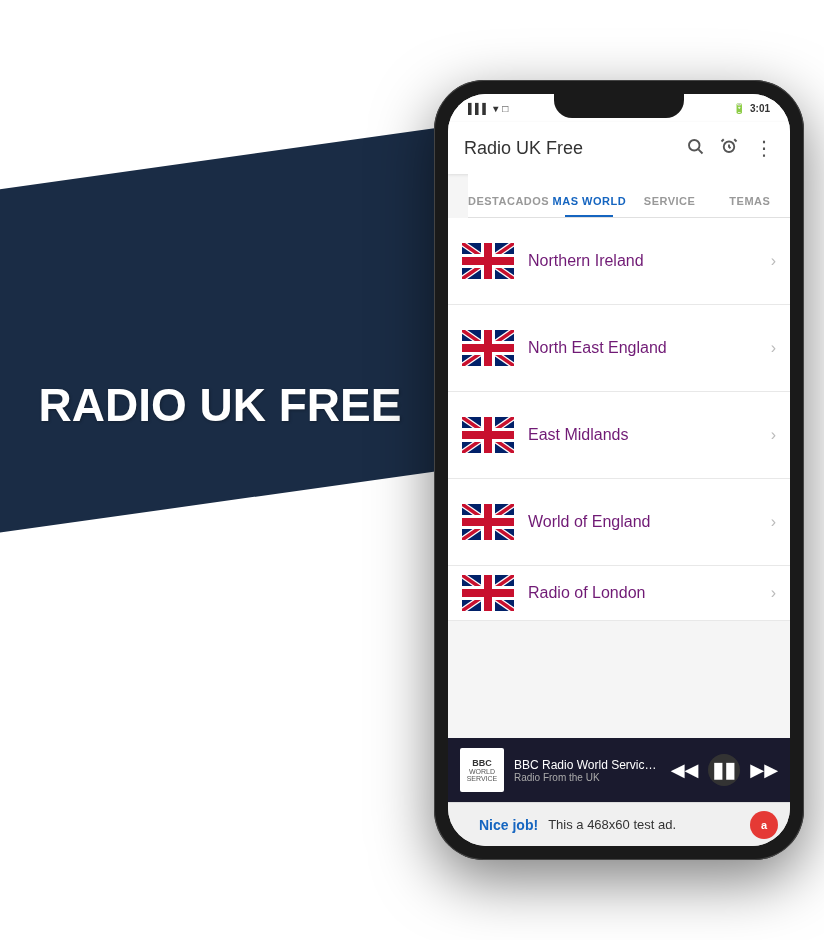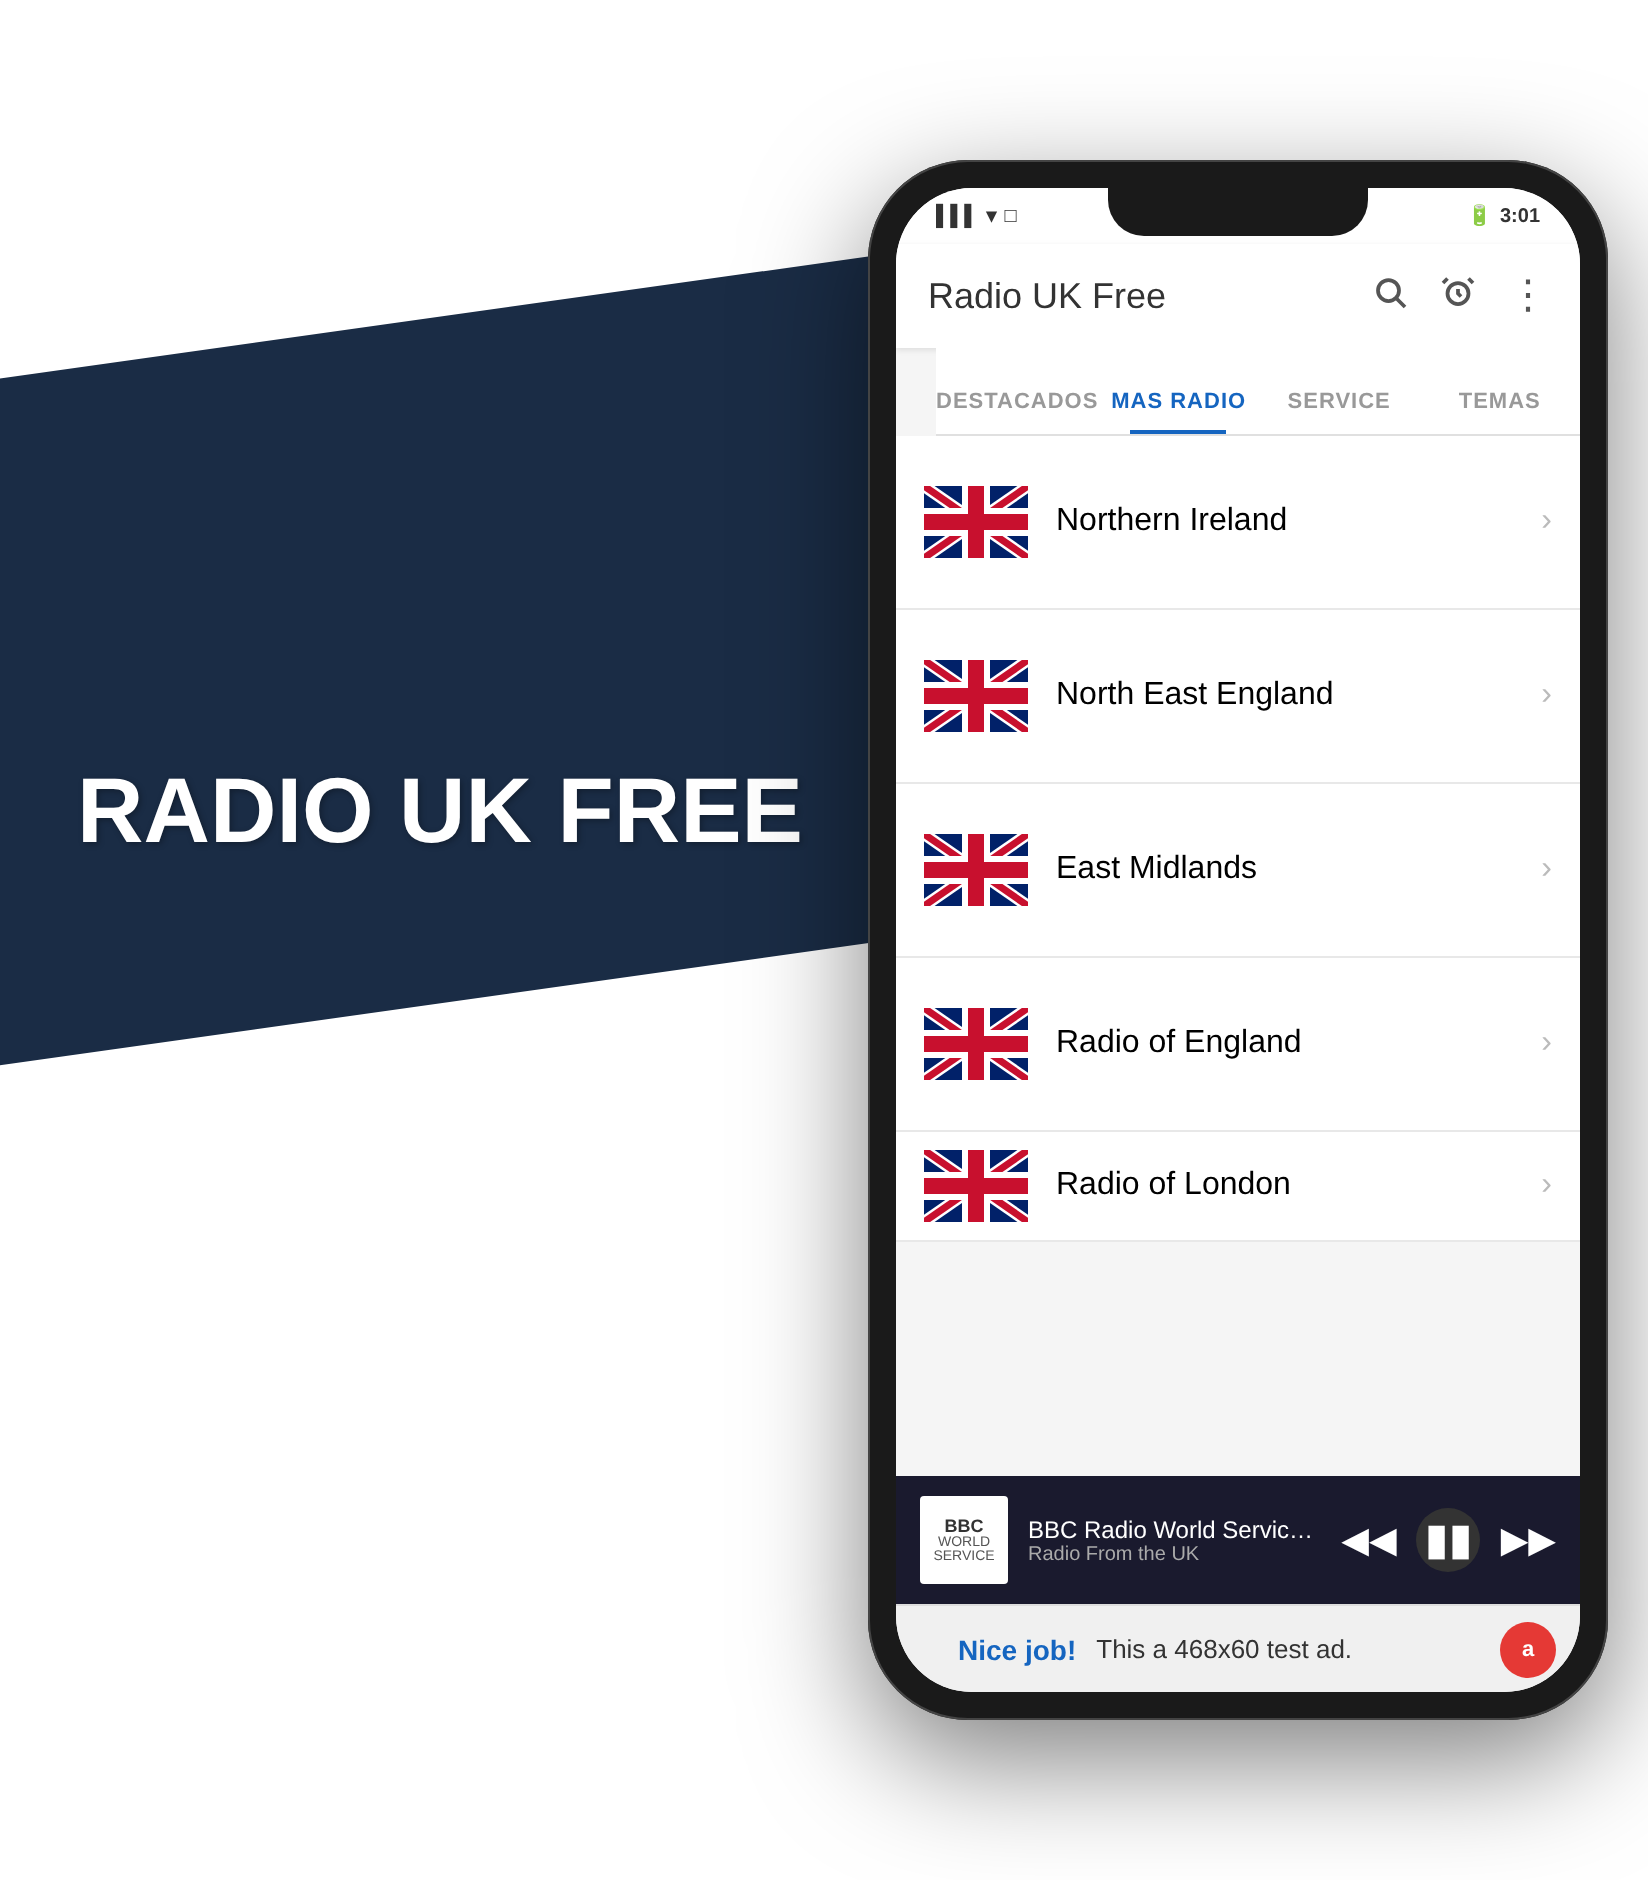--- a/index.html
+++ b/index.html
@@ -219,21 +219,21 @@
 
     
     .uk-flag {
       width: 52px;
       height: 36px;
     }
 
     .region-name {
       flex: 1;
       font-size: 16px;
-      color: #000000;
+      color: #701a75;
       font-weight: 400;
     }
 
     .chevron-right {
       color: #bbb;
       font-size: 16px;
     }
 
     
     .now-playing {
@@ -385,21 +385,21 @@
               <line x1="5" y1="3" x2="2" y2="6"></line>
               <line x1="19" y1="3" x2="22" y2="6"></line>
             </svg>
           </span>
           <span class="header-icon" style="font-size:20px;color:#555;line-height:1;">⋮</span>
         </div>
       </div>
 
       <div class="tabs-bar">
         <div class="tab-item">DESTACADOS</div>
-        <div class="tab-item active">MAS RADIO</div>
+        <div class="tab-item active">MAS WORLD</div>
         <div class="tab-item">SERVICE</div>
         <div class="tab-item">TEMAS</div>
       </div>
 
       <div class="list-container">
 
         <div class="list-item">
           <div class="flag-icon">
             <svg class="uk-flag" viewBox="0 0 52 36" xmlns="http://www.w3.org/2000/svg">
               <rect width="52" height="36" fill="#012169"></rect>
@@ -460,21 +460,21 @@
               <line x1="0" y1="0" x2="52" y2="36" stroke="white" stroke-width="6"></line>
               <line x1="52" y1="0" x2="0" y2="36" stroke="white" stroke-width="6"></line>
               <line x1="0" y1="0" x2="52" y2="36" stroke="#C8102E" stroke-width="3.5"></line>
               <line x1="52" y1="0" x2="0" y2="36" stroke="#C8102E" stroke-width="3.5"></line>
               <rect x="19" y="0" width="14" height="36" fill="white"></rect>
               <rect x="0" y="11" width="52" height="14" fill="white"></rect>
               <rect x="22" y="0" width="8" height="36" fill="#C8102E"></rect>
               <rect x="0" y="14" width="52" height="8" fill="#C8102E"></rect>
             </svg>
           </div>
-          <span class="region-name">Radio of England</span>
+          <span class="region-name">World of England</span>
           <span class="chevron-right">›</span>
         </div>
 
         <div class="list-item" style="height:55px;">
           <div class="flag-icon">
             <svg class="uk-flag" viewBox="0 0 52 36" xmlns="http://www.w3.org/2000/svg">
               <rect width="52" height="36" fill="#012169"></rect>
               <line x1="0" y1="0" x2="52" y2="36" stroke="white" stroke-width="6"></line>
               <line x1="52" y1="0" x2="0" y2="36" stroke="white" stroke-width="6"></line>
               <line x1="0" y1="0" x2="52" y2="36" stroke="#C8102E" stroke-width="3.5"></line>

